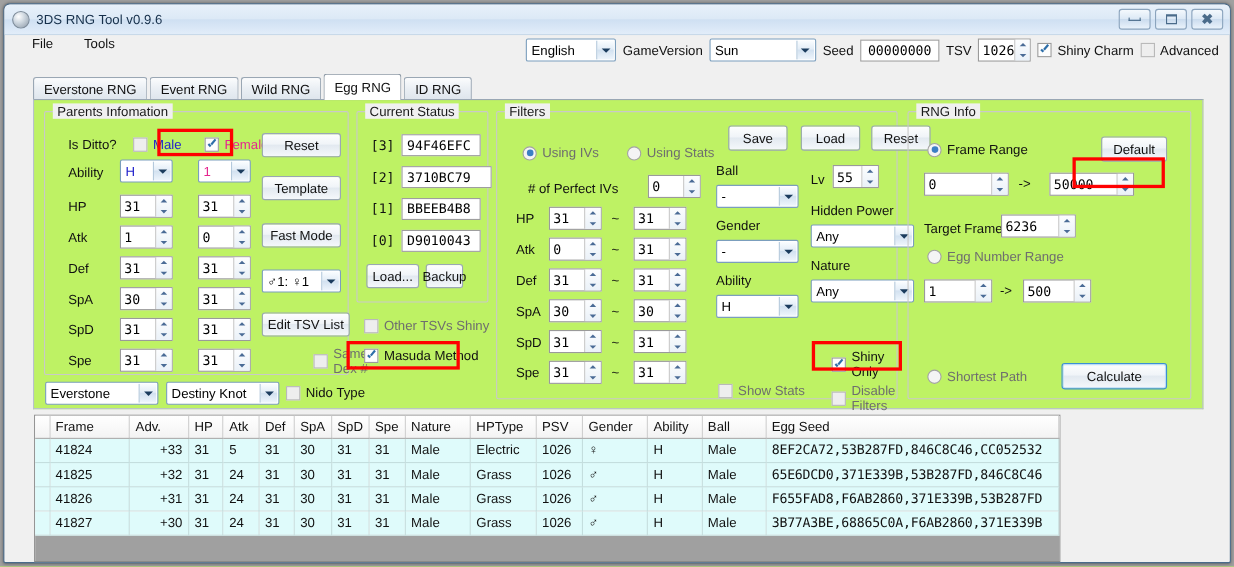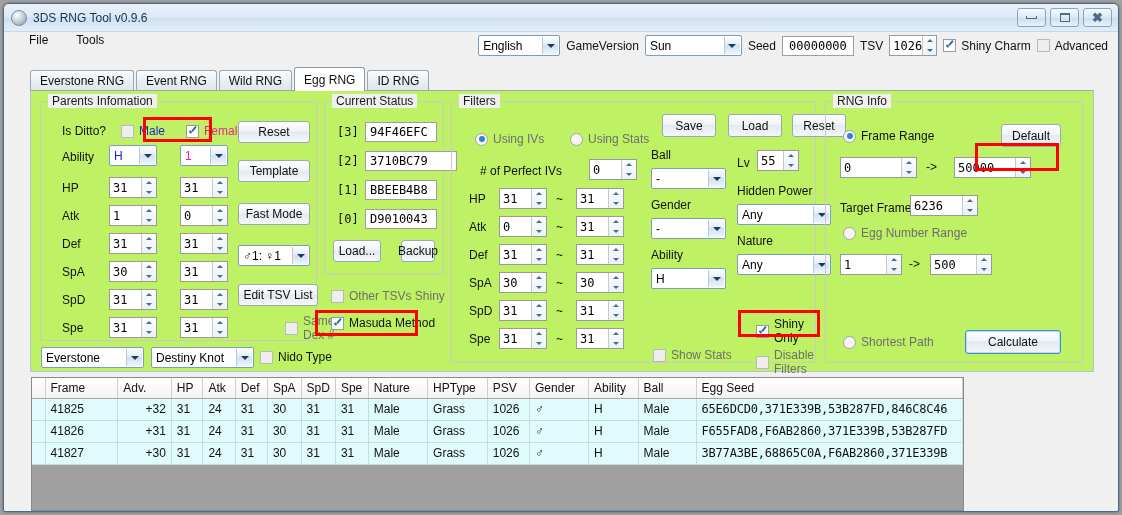--- a/index.html
+++ b/index.html
@@ -466,36 +466,36 @@
     </span>
 
     <div class="group" style="left:293px; top:10px; width:120px; height:174px;">
       <span class="legend">Current Status</span>
       <div id="status-rows">
           <span class="lbl" style="position: absolute; left: 12px; top: 23px; font-family: &quot;DejaVu Sans Mono&quot;, monospace;">[3]</span>
           <div class="textbox" style="position: absolute; left: 40px; top: 20px; width: 72px;">
             <span>94F46EFC</span>
           </div>
           <span class="lbl" style="position: absolute; left: 12px; top: 52px; font-family: &quot;DejaVu Sans Mono&quot;, monospace;">[2]</span>
-          <div class="textbox" style="position: absolute; left: 40px; top: 49px; width: 92px;">
+          <div class="textbox" style="position: absolute; left: 40px; top: 49px; width: 82px;">
             <span>3710BC79</span>
           </div>
           <span class="lbl" style="position: absolute; left: 12px; top: 81px; font-family: &quot;DejaVu Sans Mono&quot;, monospace;">[1]</span>
           <div class="textbox" style="position: absolute; left: 40px; top: 78px; width: 72px;">
             <span>BBEEB4B8</span>
           </div>
           <span class="lbl" style="position: absolute; left: 12px; top: 110px; font-family: &quot;DejaVu Sans Mono&quot;, monospace;">[0]</span>
           <div class="textbox" style="position: absolute; left: 40px; top: 107px; width: 72px;">
             <span>D9010043</span>
           </div>
         </div>
       <div class="btn" style="position:absolute; left:8px; top:138px; width:48px; height:22px;">
         <span>Load...</span>
       </div>
-      <div class="btn" style="position:absolute; left:62px; top:138px; width:34px; height:22px;margin-left:14px;">
+      <div class="btn" style="position:absolute; left:62px; top:138px; width:34px; height:22px;">
         <span>Backup</span>
       </div>
     </div>
     <span class="cbx" style="position:absolute; left:300px; top:198px;">
       <span class="box disabled"></span>
       <span class="lbl dim">Other TSVs Shiny</span>
     </span>
     <span class="cbx" style="position:absolute; left:300px; top:225px;">
       <span class="box">
           <i class="tick"></i>
@@ -871,20 +871,38 @@
             <th>Nature</th>
             <th>HPType</th>
             <th>PSV</th>
             <th>Gender</th>
             <th>Ability</th>
             <th>Ball</th>
             <th>Egg Seed</th>
           </tr>
         </thead>
         <tbody id="grid-body">
+            <tr>
+              <td class="rowhdr"></td>
+              <td>41824</td>
+              <td class="num">+33</td>
+              <td class="m">31</td>
+              <td>5</td>
+              <td class="f">31</td>
+              <td class="m">30</td>
+              <td class="m">31</td>
+              <td class="m">31</td>
+              <td>Male</td>
+              <td>Electric</td>
+              <td>1026</td>
+              <td>♀</td>
+              <td>H</td>
+              <td>Male</td>
+              <td class="seed">8EF2CA72,53B287FD,846C8C46,CC052532</td>
+            </tr>
             <tr>
               <td class="rowhdr"></td>
               <td>41825</td>
               <td class="num">+32</td>
               <td class="f">31</td>
               <td>24</td>
               <td class="f">31</td>
               <td class="m">30</td>
               <td class="m">31</td>
               <td class="m">31</td>

